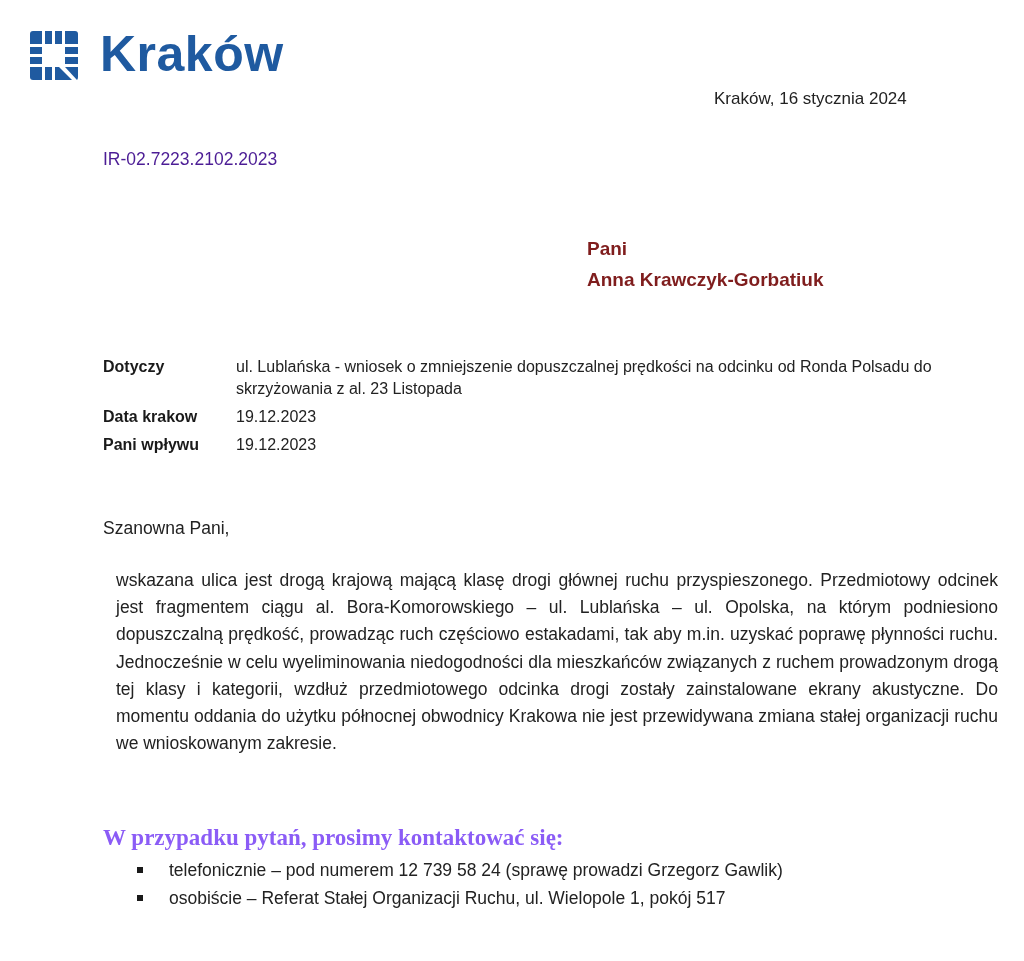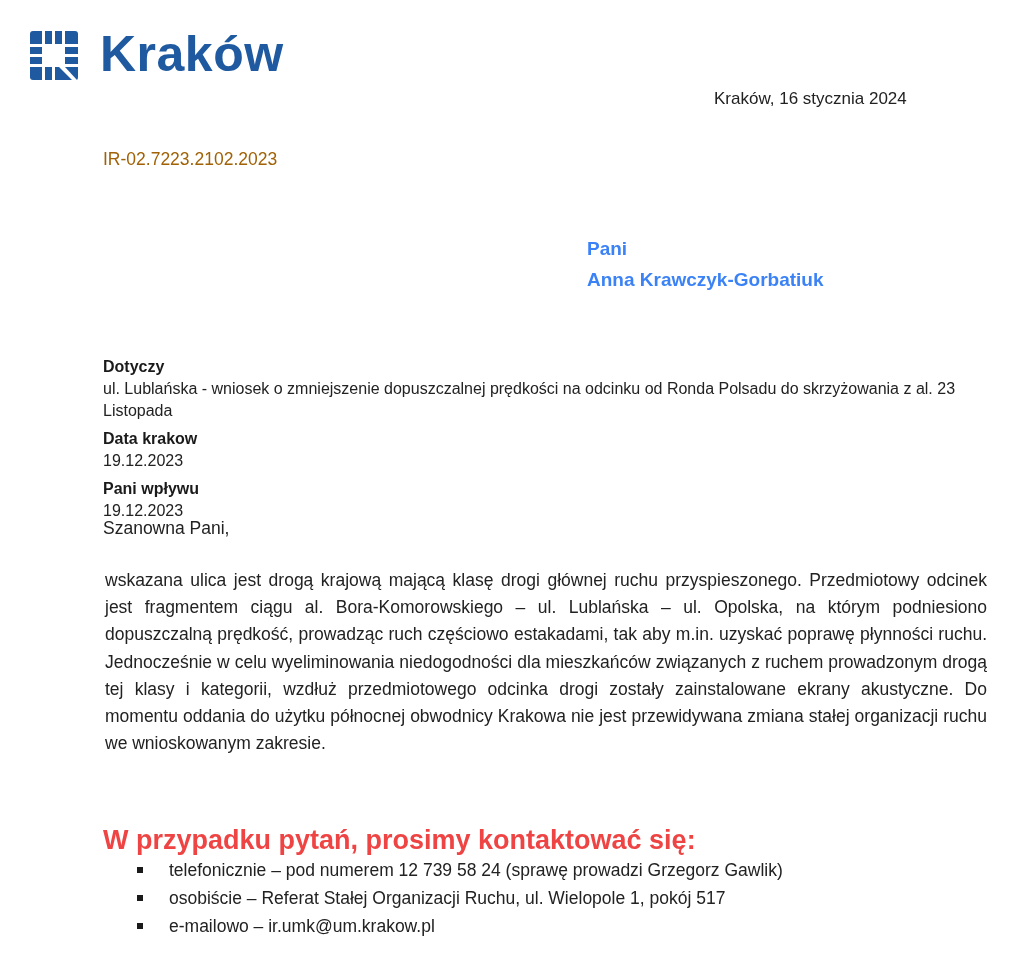--- a/index.html
+++ b/index.html
@@ -43,78 +43,78 @@
       top: 69px;
       font-size: 17px;
       color: #222;
       margin-top: 20px;
     }
     .ref-number {
       position: absolute;
       left: 103px;
       top: 149px;
       font-size: 17.5px;
-      color: #a16207;
+      color: #4c1d95;
     }
     .recipient {
       position: absolute;
       left: 587px;
       top: 233px;
       font-size: 19px;
       font-weight: bold;
       line-height: 31px;
-      color: #3b82f6;
+      color: #7f1d1d;
     }
     .meta {
       position: absolute;
       left: 103px;
       top: 356px;
       width: 890px;
       font-size: 16px;
       line-height: 22px;
       color: #222;
     }
     .meta-row {
       display: flex;
       margin-bottom: 6px;
-      flex-direction: column;
     }
     .meta-label {
       width: 133px;
       flex-shrink: 0;
       font-weight: bold;
       color: #1a1a1a;
     }
     .meta-value {
       flex: 1;
     }
     .salutation {
       position: absolute;
       left: 103px;
       top: 518px;
       font-size: 17.5px;
       color: #222;
     }
     .body-text {
       position: absolute;
-      left: 105px;
+      left: 116px;
       top: 567px;
       width: 882px;
       font-size: 17.5px;
       line-height: 27.2px;
       text-align: justify;
       color: #222;
     }
     .contact-heading {
       position: absolute;
       left: 103px;
       top: 825px;
-      font-size: 27px;
-      font-weight: bold;
-      color: #ef4444;
+      font-size: 23px;
+      font-weight: bold;
+      color: #8b5cf6;
+      font-family: Liberation Serif, serif;
     }
     .contact-list {
       position: absolute;
       left: 137px;
       top: 856px;
       list-style: none;
       font-size: 17.5px;
       line-height: 28px;
       color: #222;
     }
@@ -190,17 +190,13 @@
 
 <ul class="contact-list">
   <li>
     <span class="bullet"></span>
     <span>telefonicznie – pod numerem 12 739 58 24 (sprawę prowadzi Grzegorz Gawlik)</span>
   </li>
   <li>
     <span class="bullet"></span>
     <span>osobiście – Referat Stałej Organizacji Ruchu, ul. Wielopole 1, pokój 517</span>
   </li>
-  <li>
-    <span class="bullet"></span>
-    <span>e-mailowo – ir.umk@um.krakow.pl</span>
-  </li>
 </ul>
 
 </body></html>

